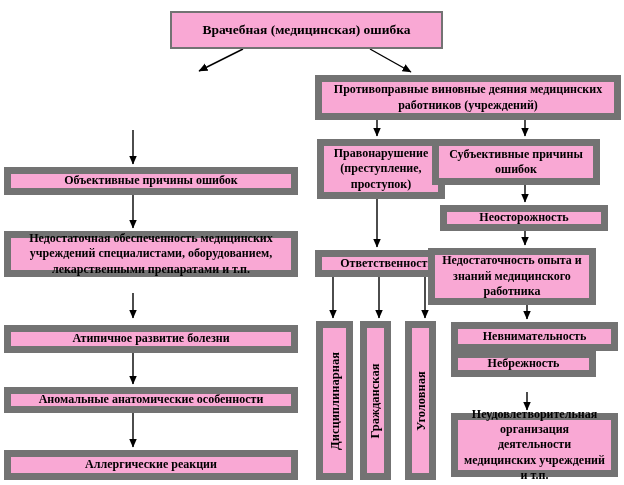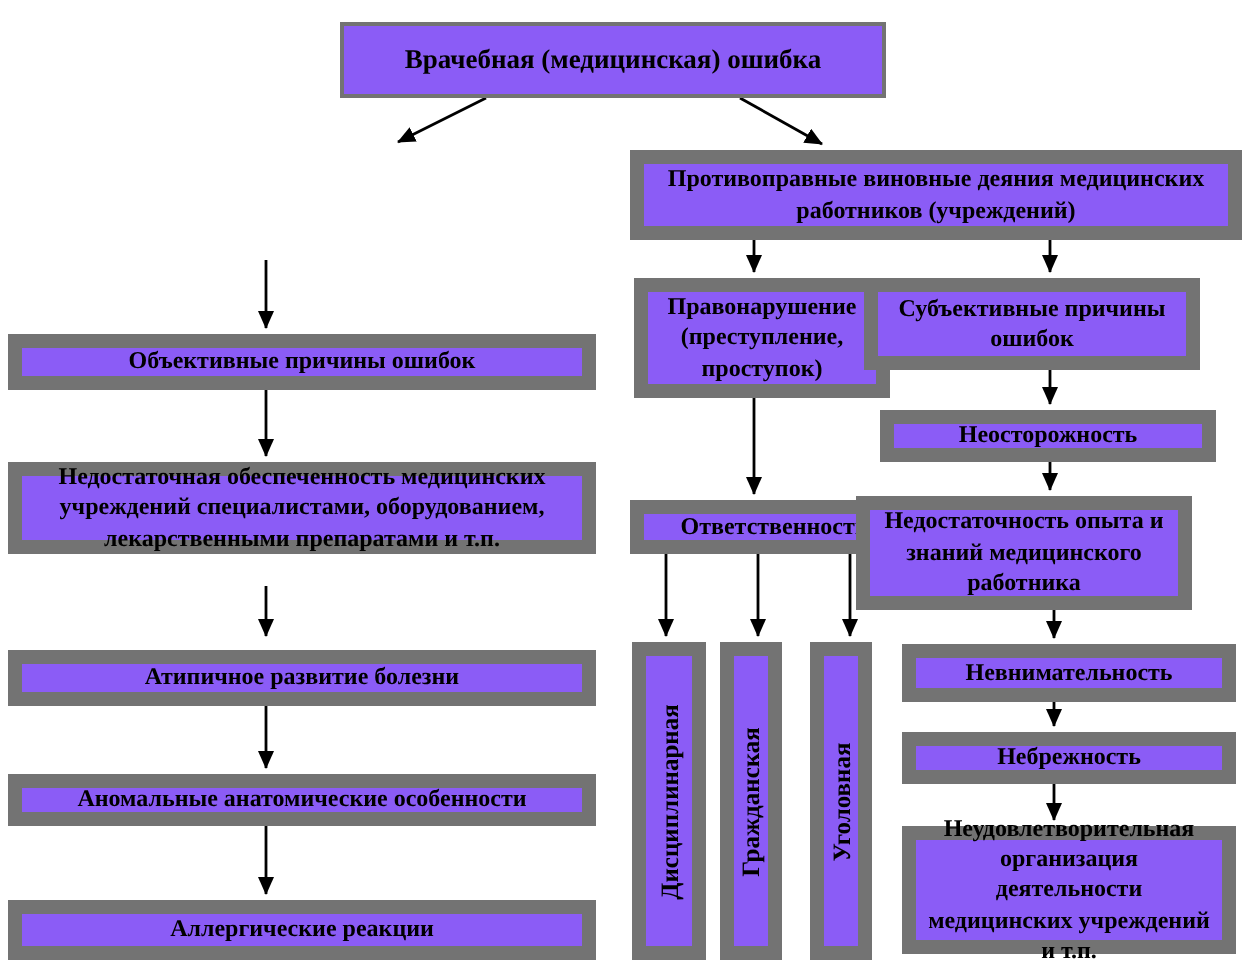--- a/index.html
+++ b/index.html
@@ -16,21 +16,21 @@
   .connectors {
     position: absolute;
     left: 0; top: 0;
     width: 624px; height: 485px;
   }
   .connectors line { stroke: #000000; stroke-width: 1.4; }
   .box {
     position: absolute;
     box-sizing: border-box;
     border: 7px solid #737373;
-    background: #8b5cf6;
+    background: #f9a8d4;
     display: flex;
     align-items: center;
     justify-content: center;
     text-align: center;
     font-size: 12px;
     line-height: 1.28;
     white-space: pre-line;
     padding: 2px 4px;
   }
   .box.title-box {
@@ -114,21 +114,21 @@
   <div class="box" style="left:440px; top:205px; width:168px; height:26px;">Неосторожность</div>
 
   <div class="box" style="left:315px; top:250px; width:144px; height:27px;">Ответственность</div>
 
   <div class="box" style="left:428px; top:248px; width:168px; height:57px;">Недостаточность опыта и
 знаний медицинского
 работника</div>
 
   <div class="box" style="left:451px; top:322px; width:167px; height:29px;">Невнимательность</div>
 
-  <div class="box" style="left:451px; top:366px; width:167px; height:26px;">Небрежность</div>
+  <div class="box" style="left:451px; top:351px; width:145px; height:26px;">Небрежность</div>
 
   <div class="box" style="left:451px; top:413px; width:167px; height:64px;">Неудовлетворительная
 организация деятельности
 медицинских учреждений
 и т.п.</div>
 
   <div class="box vertical" style="left:316px; top:321px; width:37px; height:159px;">
     <span class="vtext">Дисциплинарная</span>
   </div>
   <div class="box vertical" style="left:360px; top:321px; width:31px; height:159px;">

